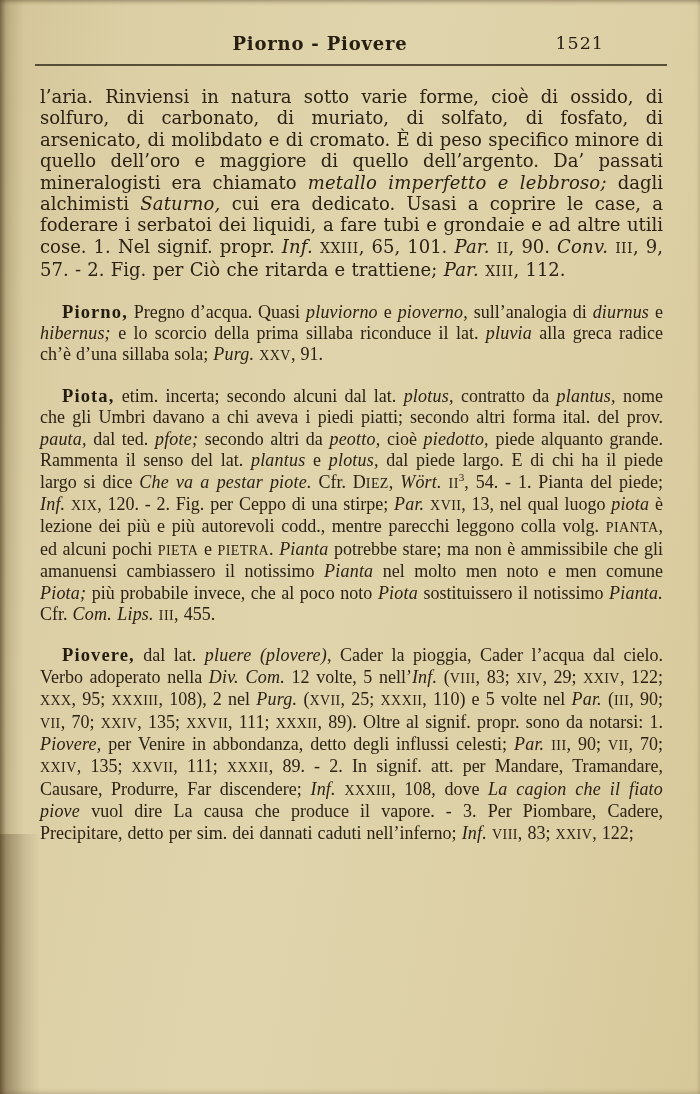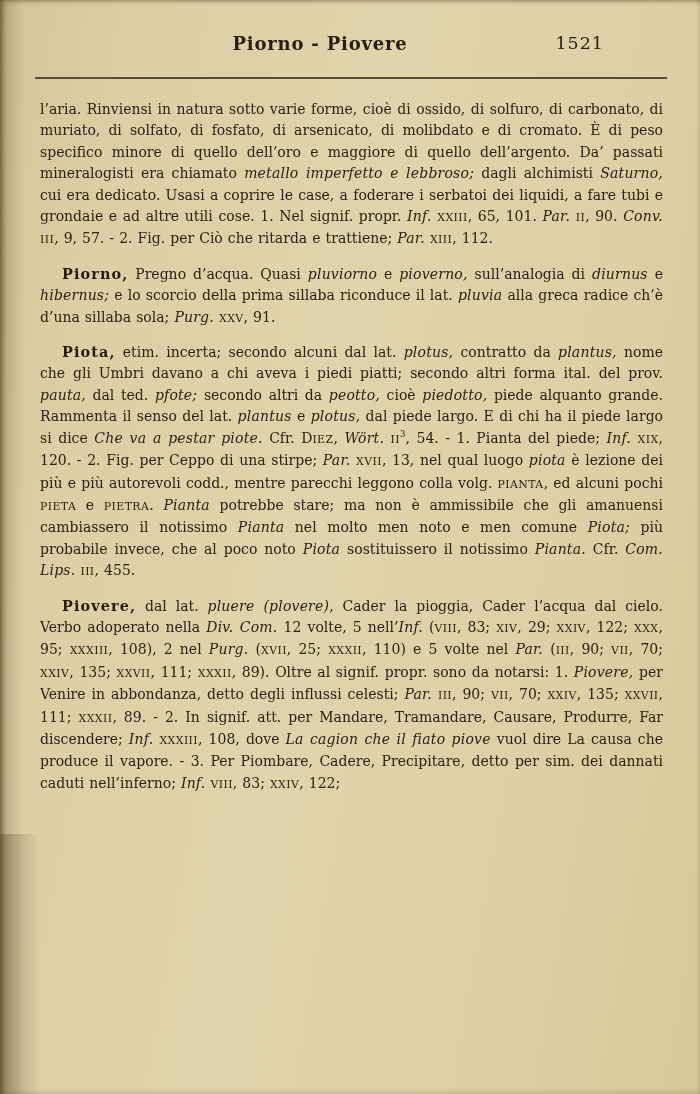--- a/index.html
+++ b/index.html
@@ -23,45 +23,45 @@
     content: ""; position: absolute; left: 0; top: 0; bottom: 0; width: 26px;
     background: linear-gradient(to right, rgba(82,62,32,.55) 0px, rgba(100,80,45,.22) 6px, rgba(100,80,45,0) 24px);
     pointer-events: none;
   }
   .page::after {
     content: ""; position: absolute; left: 0; bottom: 0; width: 60px; height: 260px;
     background: linear-gradient(to right, rgba(75,55,25,.35) 0px, rgba(75,55,25,0) 40px);
     pointer-events: none;
   }
 
-  .header { position: relative; padding-top: 46px; height: 26px; }
+  .header { position: relative; padding-top: 33px; height: 26px; }
   .running-title {
     position: absolute; left: 0; top: 33px; width: 640px;
     text-align: center;
     font-weight: bold; font-size: 18px; letter-spacing: .8px;
     color: #261e10;
   }
   .page-number {
     position: absolute; right: 96px; top: 33px;
     font-size: 17.5px; letter-spacing: 1px; color: #261e10;
   }
   .rule {
     margin: 5px 33px 0 35px;
     border-top: 2px solid rgba(52,42,24,.78);
     height: 0;
   }
 
   .body-text {
     margin: 20px 37px 0 40px;
-    font-size: 14px; line-height: 21.4px;
+    font-size: 18px; line-height: 21.4px;
     text-align: justify;
     word-spacing: .6px;
   }
   .para { margin: 0; }
-  .para + .para { margin-top: 12px; }
+  .para + .para { margin-top: 18px; font-family: Liberation Serif, serif; }
   .para.indent { text-indent: 22px; }
 
   .body-text b { letter-spacing: 1.1px; font-size: 1.03em; color: #241c0f; }
   .body-text i { letter-spacing: .2px; }
   .sc { font-size: .78em; letter-spacing: .4px; }
   sup { font-size: .62em; line-height: 0; vertical-align: super; }
 </style>
 </head>
 <body>
 

